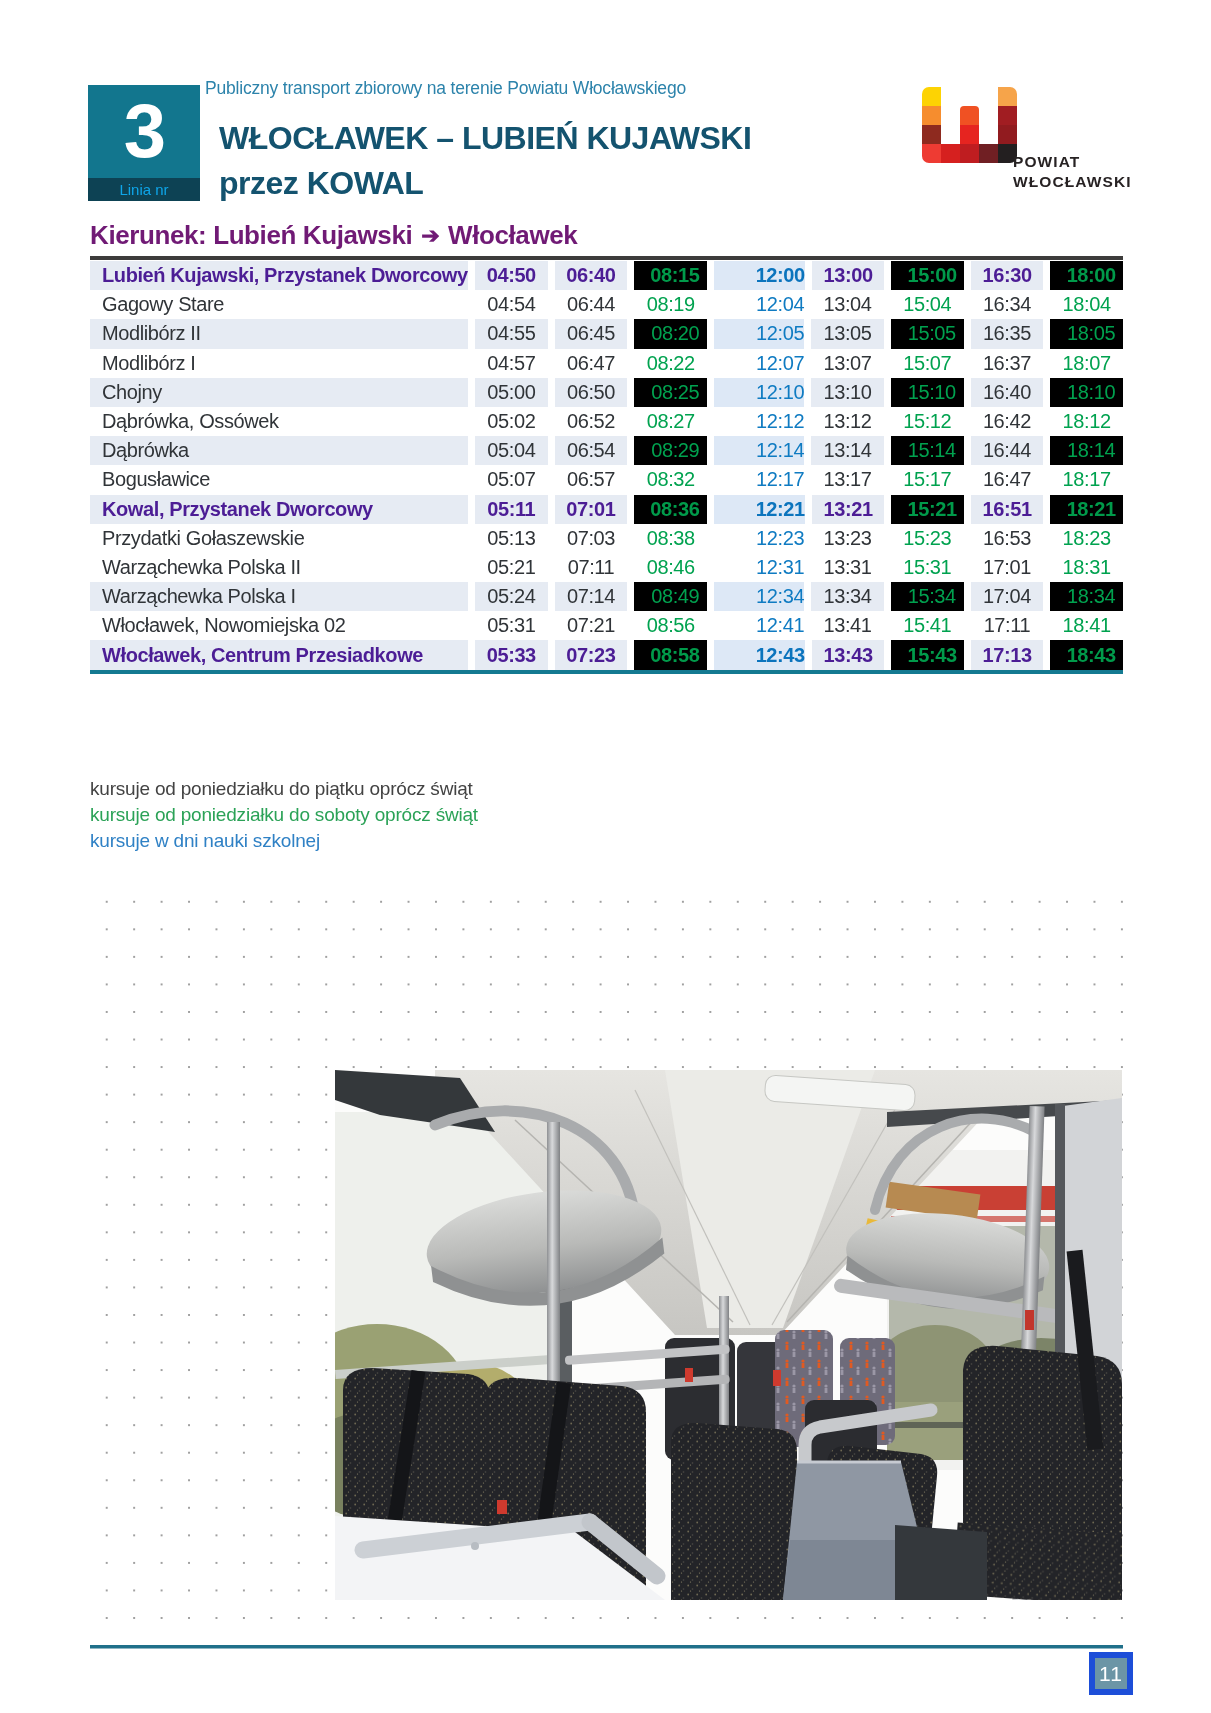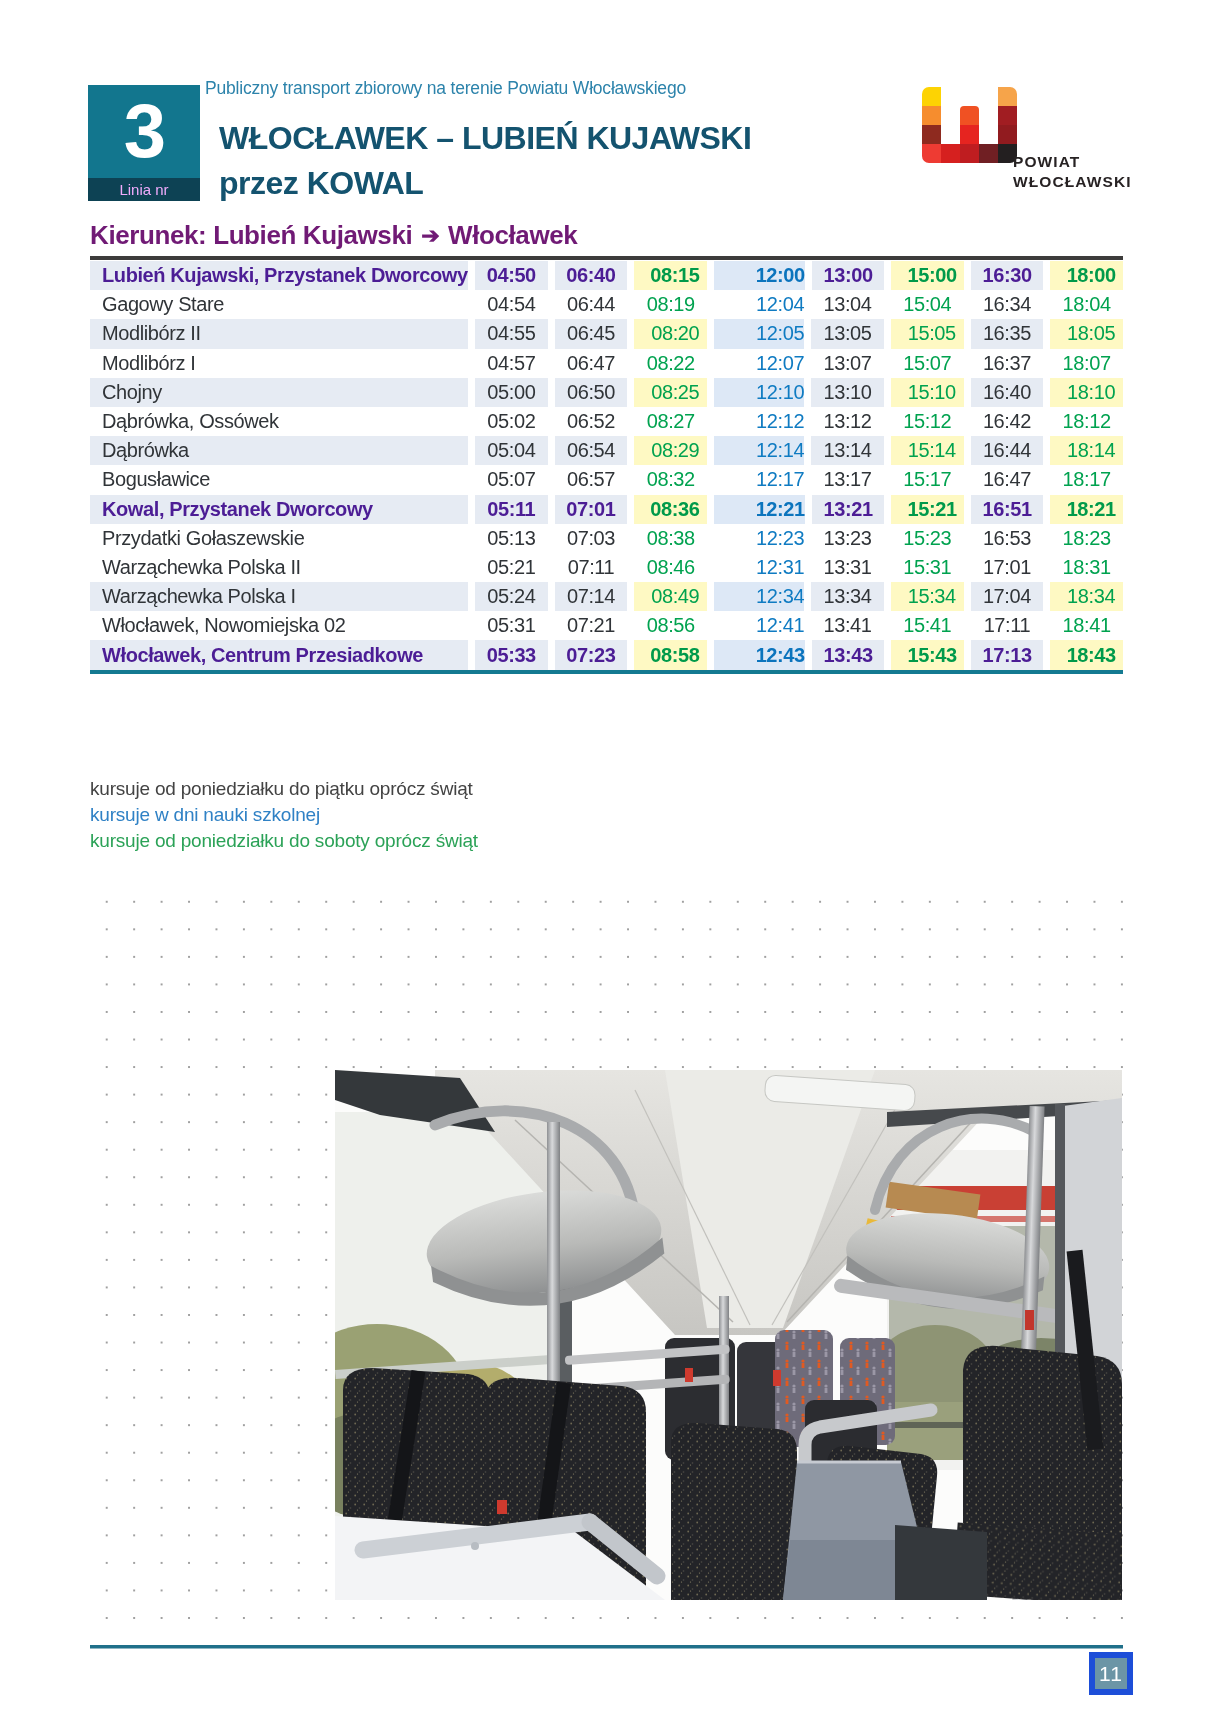--- a/index.html
+++ b/index.html
@@ -5,42 +5,42 @@
   html,body{margin:0;padding:0;background:#ffffff;}
   body{width:1211px;height:1713px;position:relative;font-family:"Liberation Sans",sans-serif;
        -webkit-font-smoothing:antialiased;}
   .page{position:absolute;inset:0;width:1211px;height:1713px;background:#fff;overflow:hidden;}
 
   
   .line-badge{position:absolute;left:88px;top:85px;width:112px;height:116px;background:#12768e;}
   .line-num{position:absolute;top:-4px;left:0;width:100%;height:92px;color:#ffffff;
             font-size:76px;font-weight:bold;text-align:center;line-height:100px;letter-spacing:-2px;}
   .line-label{position:absolute;bottom:0;left:0;width:100%;height:23px;background:#0d4254;
-              color:#f0abfc;font-size:15px;text-align:center;line-height:23px;}
+              color:#0ea5e9;font-size:15px;text-align:center;line-height:23px;}
   .tagline{position:absolute;left:205px;top:78px;font-size:17.5px;font-weight:500;color:#2c83ab;letter-spacing:-0.2px;}
   .title{position:absolute;left:203px;top:100px;margin:16px;font-size:32px;line-height:45px;
          font-weight:bold;color:#14536f;letter-spacing:-0.5px;}
   .brand-mark{position:absolute;left:922px;top:87px;width:95px;height:76px;}
   .brand-mark .sq{position:absolute;width:19px;height:19px;}
   .brand-text{position:absolute;left:1013px;top:152px;font-size:15.5px;font-weight:bold;
               color:#272223;letter-spacing:1.1px;line-height:19.5px;}
 
   
   .direction{position:absolute;left:90px;top:220px;margin:0;font-size:26px;font-weight:bold;
              color:#701a75;letter-spacing:-0.4px;}
   .direction .arrow{font-size:22px;position:relative;top:-1px;padding:0 2px;}
   .timetable{position:absolute;left:90px;top:256px;width:1033px;}
   .t-topline{height:4px;background:#3d3c3b;margin-bottom:1px;}
   .t-bottomline{height:4px;background:#147a91;}
   .trow{display:grid;grid-template-columns:378px repeat(8,1fr);column-gap:7px;height:29.2px;align-items:center;}
   .cell{height:100%;display:flex;align-items:center;font-size:20px;letter-spacing:-0.4px;color:#303438;}
   .cell.stop{padding-left:12px;}
   .cell.time{justify-content:center;}
   .trow.striped .cell{background:#e6ebf3;}
-  .trow.striped .cell.col-green{background:#fef9c3;padding-left:9px;}
+  .trow.striped .cell.col-green{background:#000000;padding-left:9px;}
   .trow.striped .cell.col-blue{background:#dde8f6;}
   .cell.col-green{color:#00a24f;}
   .cell.col-blue{color:#0f7bc2;padding-left:42px;}
   .trow.bold .cell{font-weight:bold;color:#4c1d95;}
   .trow.bold .cell.col-green{color:#009a4a;}
   .trow.bold .cell.col-blue{color:#0b74bd;}
 
   
   .legend{position:absolute;left:90px;top:776px;font-size:19px;line-height:26px;letter-spacing:-0.2px;}
 
@@ -246,22 +246,22 @@
           <div class="cell time col-green">15:43</div>
           <div class="cell time col-black">17:13</div>
           <div class="cell time col-green">18:43</div>
         </div>
       </div>
     <div class="t-bottomline"></div>
   </section>
 
   <div class="legend" id="legend">
       <div style="color: rgb(67, 67, 67);">kursuje od poniedziałku do piątku oprócz świąt</div>
+      <div style="color: rgb(43, 162, 87);">kursuje od poniedziałku do soboty oprócz świąt</div>
       <div style="color: rgb(47, 129, 197);">kursuje w dni nauki szkolnej</div>
-      <div style="color: rgb(43, 162, 87);">kursuje od poniedziałku do soboty oprócz świąt</div>
     </div>
 
   <div class="dots"></div>
 
   <figure class="photo">
     <svg viewBox="0 0 787 530" width="787" height="530" preserveAspectRatio="none">
       <defs>
         <pattern id="spk" width="9" height="9" patternUnits="userSpaceOnUse">
           <rect width="9" height="9" fill="#232428"></rect>
           <circle cx="2.2" cy="2.5" r="0.9" fill="#6e6852"></circle>

